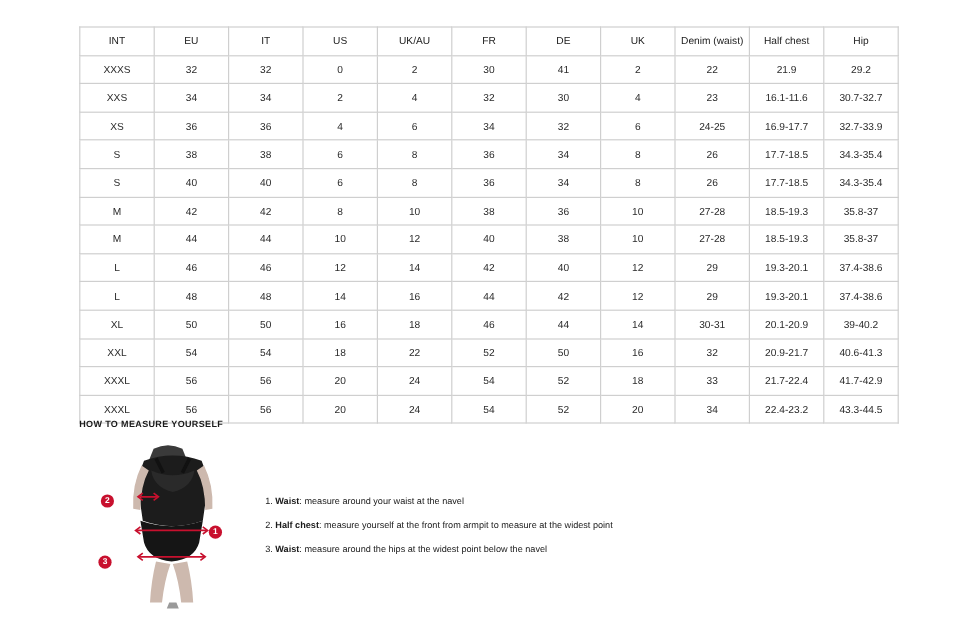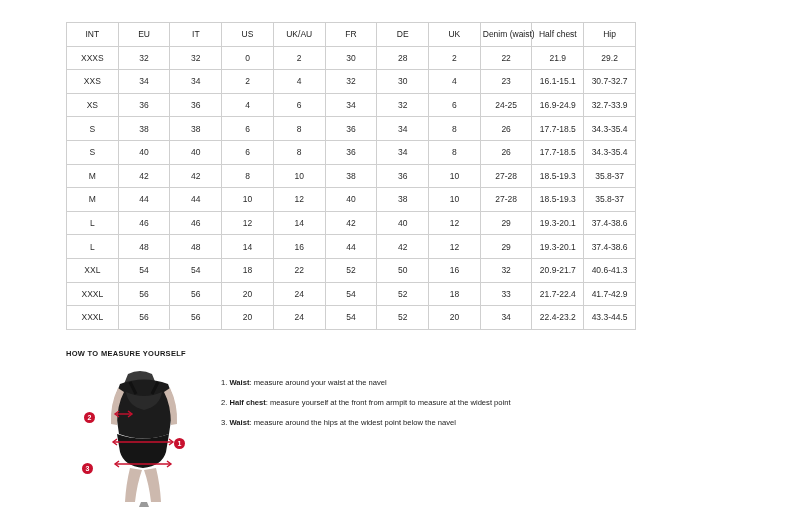--- a/index.html
+++ b/index.html
@@ -22,21 +22,21 @@
 
   
   .table-wrap {
     position: absolute;
     left: 66px;
     top: 22px;
     width: 667px;
   }
   table.size-table {
     border-collapse: collapse;
-    width: 570px;
+    width: 683px;
     table-layout: fixed;
   }
   table.size-table td,
   table.size-table th {
     border: 1px solid #cfcfcf;
     height: 22.6px;
     text-align: center;
     vertical-align: middle;
     font-size: 8.5px;
     font-weight: normal;
@@ -58,21 +58,21 @@
   .measure-title {
     font-size: 7.5px;
     font-weight: bold;
     letter-spacing: 0.3px;
     color: #1a1a1a;
     margin-bottom: 10px;
   }
   .measure-body {
     position: relative;
     display: flex;
-    align-items: flex-start;
+    align-items: center;
   }
   .figure-box {
     position: relative;
     width: 115px;
     height: 140px;
     margin-left: 20px;
     flex: 0 0 auto;
   }
   .notes {
     margin-left: 20px;
@@ -128,50 +128,50 @@
         </tr>
       </thead>
       <tbody id="table-body">
           <tr>
             <td>XXXS</td>
             <td>32</td>
             <td>32</td>
             <td>0</td>
             <td>2</td>
             <td>30</td>
-            <td>28</td>
+            <td>41</td>
             <td>2</td>
             <td>22</td>
             <td>21.9</td>
             <td>29.2</td>
           </tr>
           <tr>
             <td>XXS</td>
             <td>34</td>
             <td>34</td>
             <td>2</td>
             <td>4</td>
             <td>32</td>
             <td>30</td>
             <td>4</td>
             <td>23</td>
-            <td>16.1-15.1</td>
+            <td>16.1-11.6</td>
             <td>30.7-32.7</td>
           </tr>
           <tr>
             <td>XS</td>
             <td>36</td>
             <td>36</td>
             <td>4</td>
             <td>6</td>
             <td>34</td>
             <td>32</td>
             <td>6</td>
             <td>24-25</td>
-            <td>16.9-24.9</td>
+            <td>16.9-17.7</td>
             <td>32.7-33.9</td>
           </tr>
           <tr>
             <td>S</td>
             <td>38</td>
             <td>38</td>
             <td>6</td>
             <td>8</td>
             <td>36</td>
             <td>34</td>
@@ -239,20 +239,33 @@
             <td>14</td>
             <td>16</td>
             <td>44</td>
             <td>42</td>
             <td>12</td>
             <td>29</td>
             <td>19.3-20.1</td>
             <td>37.4-38.6</td>
           </tr>
           <tr>
+            <td>XL</td>
+            <td>50</td>
+            <td>50</td>
+            <td>16</td>
+            <td>18</td>
+            <td>46</td>
+            <td>44</td>
+            <td>14</td>
+            <td>30-31</td>
+            <td>20.1-20.9</td>
+            <td>39-40.2</td>
+          </tr>
+          <tr>
             <td>XXL</td>
             <td>54</td>
             <td>54</td>
             <td>18</td>
             <td>22</td>
             <td>52</td>
             <td>50</td>
             <td>16</td>
             <td>32</td>
             <td>20.9-21.7</td>

